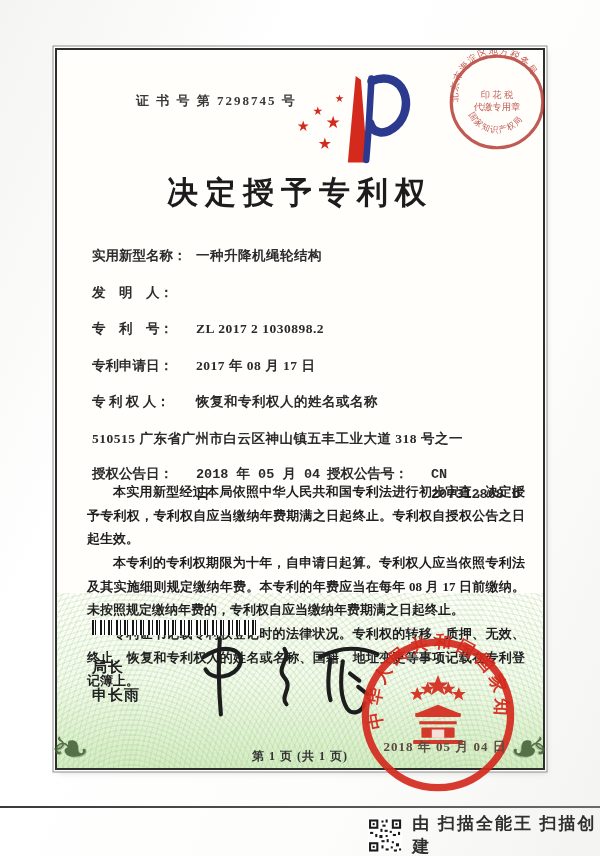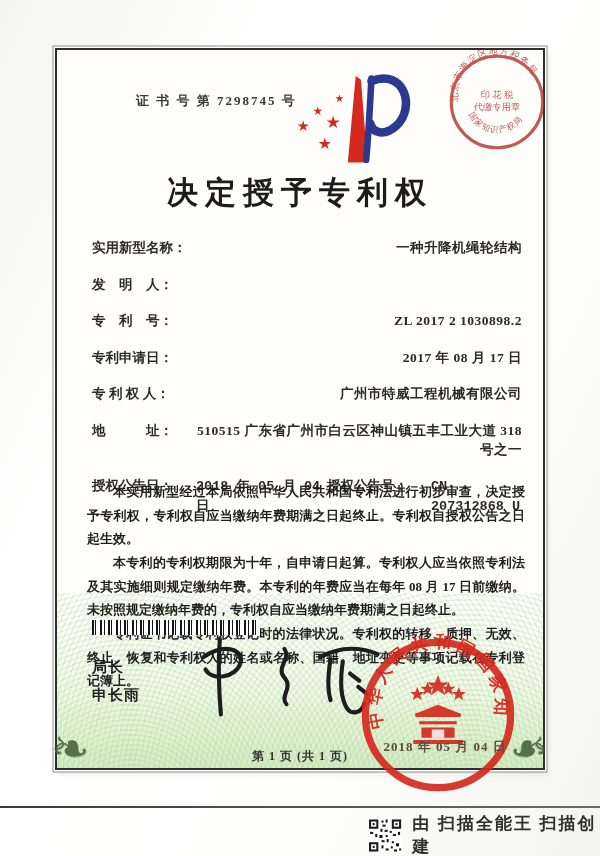--- a/index.html
+++ b/index.html
@@ -43,23 +43,23 @@
   .logo { position:absolute; left:230px; top:18px; width:140px; height:105px; }
   .title {
     position:absolute; left:0; right:0; top:122px; text-align:center;
     font-size:31px; font-weight:700; letter-spacing:7px; color:#1c1c1c;
   }
   
   .tax-seal { position:absolute; right:-6px; top:0px; width:104px; height:104px; opacity:.8; }
   .tax-seal text { fill:#b23229; font-family:"Liberation Serif",serif; }
   
   .fields { position:absolute; left:35px; top:188px; width:430px; font-size:13.5px; font-weight:700; color:#2b2b2b; }
-  .frow { display:flex; margin-bottom:17px; line-height:1.45; }
+  .frow { display:flex; margin-bottom:17px; line-height:1.45;margin-top:8px; }
   .flabel { flex:0 0 104px; white-space:nowrap; }
-  .fvalue { flex:1; letter-spacing:.5px;text-align:right; }
+  .fvalue { flex:1; letter-spacing:.5px; }
   .grant-row { display:flex;font-family:Liberation Mono, monospace; }
   .grant-left { flex:0 0 235px; display:flex; }
   .grant-right { flex:1; display:flex;justify-content:space-between; }
   
   .body-text {
     position:absolute; left:30px; top:430px; width:438px;
     font-size:13px; font-weight:600; line-height:1.82; color:#1f1f1f; text-align:justify;
   }
   .body-text p { text-indent:2em; }
   
@@ -143,24 +143,23 @@
     <div class="frow">
       <span class="flabel">专　利　号：</span>
       <span class="fvalue">ZL 2017 2 1030898.2</span>
     </div>
     <div class="frow">
       <span class="flabel">专利申请日：</span>
       <span class="fvalue">2017 年 08 月 17 日</span>
     </div>
     <div class="frow">
       <span class="flabel">专 利 权 人：</span>
-      <span class="fvalue">广州市特威工程机械有限公司</span>
-    </div>
-    <div class="frow">
-      <span class="flabel">地　　　址：</span>
+      <span class="fvalue">恢复和专利权人的姓名或名称</span>
+    </div>
+    <div class="frow">
       <span class="fvalue">510515 广东省广州市白云区神山镇五丰工业大道 318 号之一</span>
     </div>
     <div class="frow grant-row">
       <span class="grant-left">
         <span class="flabel">授权公告日：</span>
         <span>2018 年 05 月 04 日</span>
       </span>
       <span class="grant-right">
         <span class="flabel">授权公告号：</span>
         <span>CN 207312868 U</span>

